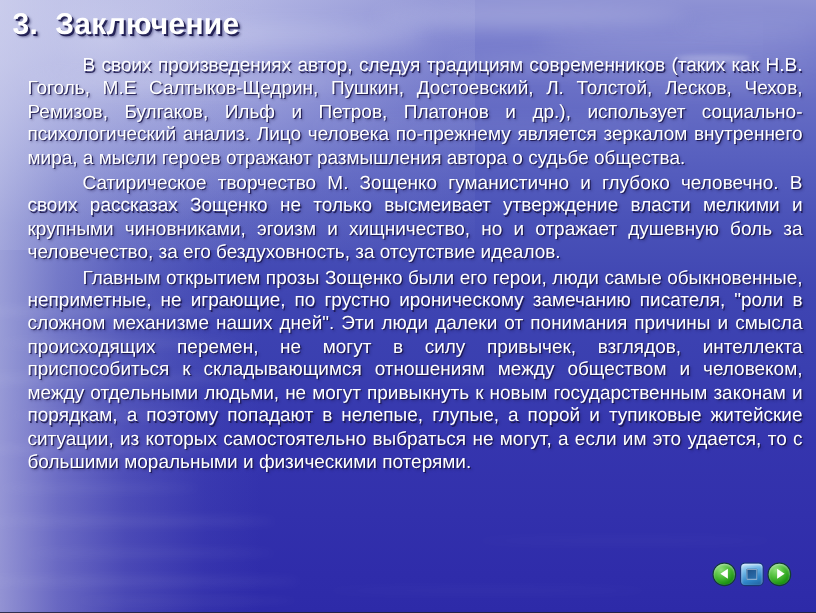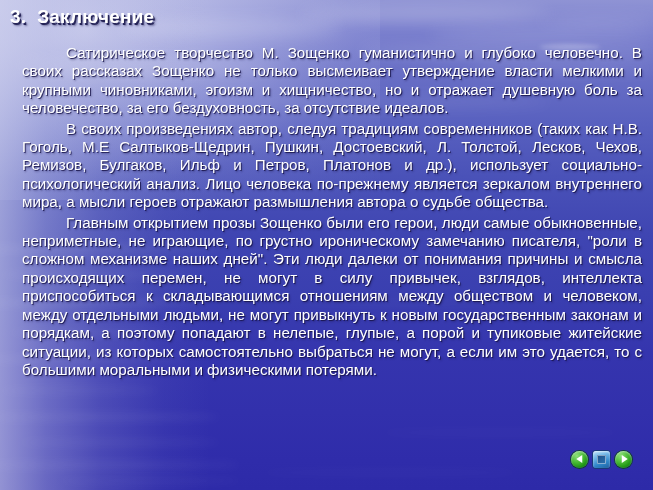--- a/index.html
+++ b/index.html
@@ -95,21 +95,21 @@
   .streak.s10 { left: 60px;  top: 478px; width: 180px; height: 5px;  opacity: .18; }
   .streak.s11 { left: 300px; top: 300px; width: 200px; height: 5px;  opacity: .10; }
   .streak.s12 { left: 380px; top: 430px; width: 240px; height: 5px;  opacity: .10; }
   .streak.s13 { left: 260px; top: 470px; width: 260px; height: 5px;  opacity: .10; }
 
   
   .title {
     position: absolute;
     left: 10px;
     top: 6px;
-    font-size: 19px;
+    font-size: 24px;
     font-weight: bold;
     color: #ffffff;
     letter-spacing: .2px;
     text-shadow: 1.5px 1.5px 0 rgba(20,18,70,0.85),
                  2.5px 2.5px 2px rgba(20,18,70,0.45);
     white-space: pre;
   }
 
   .body {
     position: absolute;
@@ -214,22 +214,22 @@
   <div class="streak s8"></div>
   <div class="streak s9"></div>
   <div class="streak s10"></div>
   <div class="streak s11"></div>
   <div class="streak s12"></div>
   <div class="streak s13"></div>
 
   <div class="title">3.  Заключение</div>
 
   <div class="body">
+    <p>В своих произведениях автор, следуя традициям современников (таких как Н.В. Гоголь, М.Е Салтыков-Щедрин, Пушкин, Достоевский, Л. Толстой, Лесков, Чехов, Ремизов, Булгаков, Ильф и Петров, Платонов и др.), использует социально-психологический анализ. Лицо человека по-прежнему является зеркалом внутреннего мира, а мысли героев отражают размышления автора о судьбе общества.</p>
     <p>Сатирическое творчество М. Зощенко гуманистично и глубоко человечно. В своих рассказах Зощенко не только высмеивает утверждение власти мелкими и крупными чиновниками, эгоизм и хищничество, но и отражает душевную боль за человечество, за его бездуховность, за отсутствие идеалов.</p>
-    <p>В своих произведениях автор, следуя традициям современников (таких как Н.В. Гоголь, М.Е Салтыков-Щедрин, Пушкин, Достоевский, Л. Толстой, Лесков, Чехов, Ремизов, Булгаков, Ильф и Петров, Платонов и др.), использует социально-психологический анализ. Лицо человека по-прежнему является зеркалом внутреннего мира, а мысли героев отражают размышления автора о судьбе общества.</p>
     <p>Главным открытием прозы Зощенко были его герои, люди самые обыкновенные, неприметные, не играющие, по грустно ироническому замечанию писателя, "роли в сложном механизме наших дней". Эти люди далеки от понимания причины и смысла происходящих перемен, не могут в силу привычек, взглядов, интеллекта приспособиться к складывающимся отношениям между обществом и человеком, между отдельными людьми, не могут привыкнуть к новым государственным законам и порядкам, а поэтому попадают в нелепые, глупые, а порой и тупиковые житейские ситуации, из которых самостоятельно выбраться не могут, а если им это удается, то с большими моральными и физическими потерями.</p>
   </div>
 
   <div class="navbar">
     <div class="navbtn round back">
       <span class="arrow"></span>
     </div>
     <div class="navbtn square">
       <span class="glyph"></span>
     </div>

